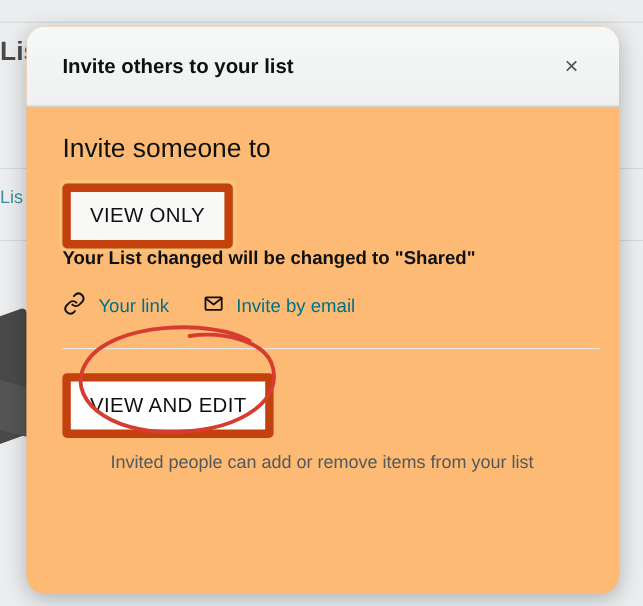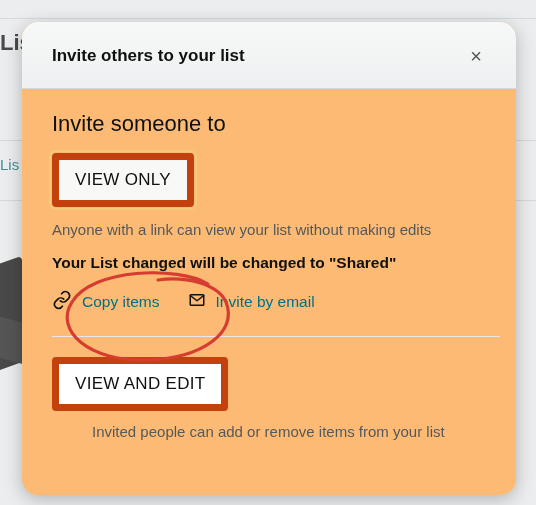--- a/index.html
+++ b/index.html
@@ -200,33 +200,32 @@
     <button class="close-btn">
       <span>×</span>
     </button>
   </div>
 
   <div class="modal-body">
     <div class="section-heading">Invite someone to</div>
 
     <button class="pill selected">VIEW ONLY</button>
 
-    <div class="muted">Anyone with a link can view your list without making edits</div>
 
     <div class="bold-line">Your List changed will be changed to "Shared"</div>
 
     <div class="actions-row">
       <div class="action">
         <span class="icon">
           <svg width="20" height="20" viewBox="0 0 24 24" fill="none" stroke="#111" stroke-width="2" stroke-linecap="round" stroke-linejoin="round">
             <path d="M10 13a5 5 0 0 0 7 0l3-3a5 5 0 0 0-7-7l-1.5 1.5"></path>
             <path d="M14 11a5 5 0 0 0-7 0l-3 3a5 5 0 0 0 7 7l1.5-1.5"></path>
           </svg>
         </span>
-        <span class="label">Copy items</span>
+        <span class="label">Your link</span>
       </div>
 
       <div class="action">
         <span class="icon">
           <svg width="18" height="18" viewBox="0 0 24 24" fill="none" stroke="#111" stroke-width="2" stroke-linecap="round" stroke-linejoin="round">
             <rect x="3" y="5" width="18" height="14" rx="1"></rect>
             <polyline points="3,6 12,13 21,6"></polyline>
           </svg>
         </span>
         <span class="label">Invite by email</span>

